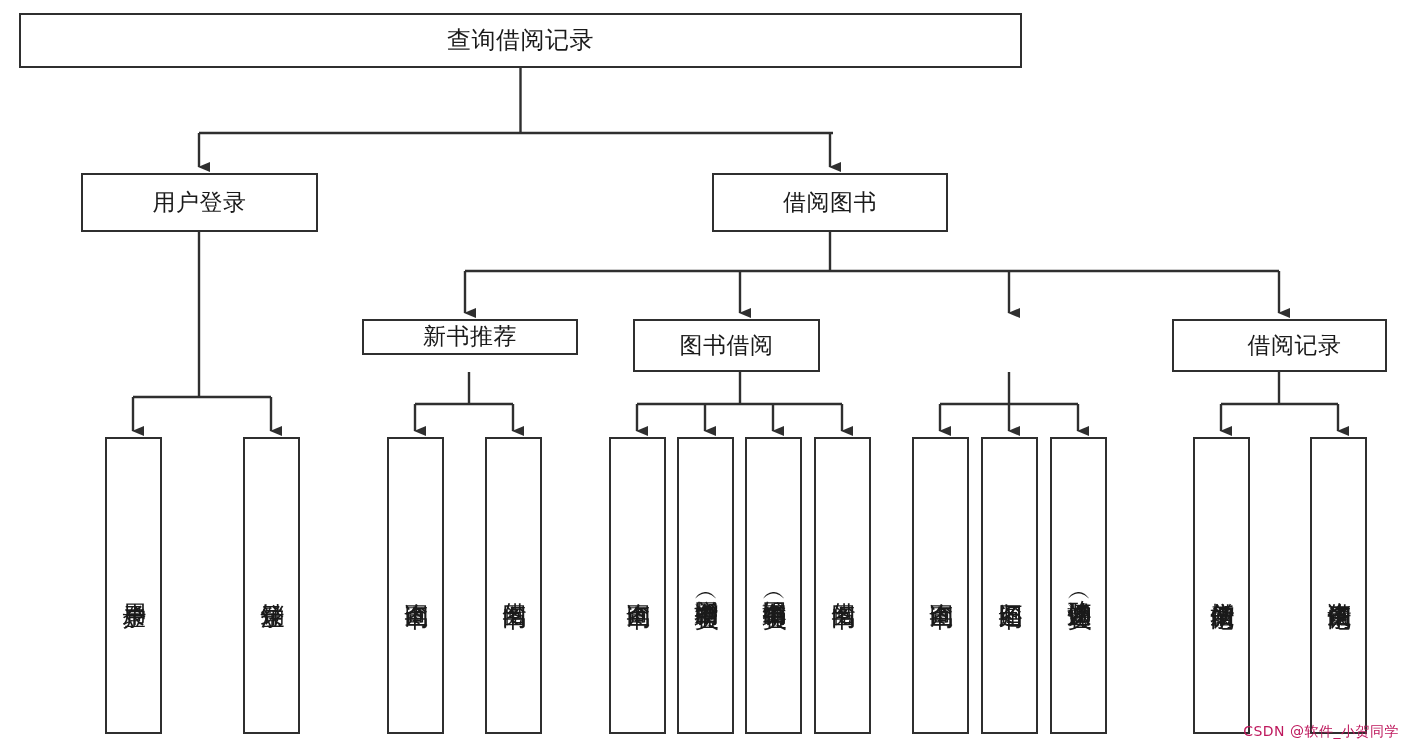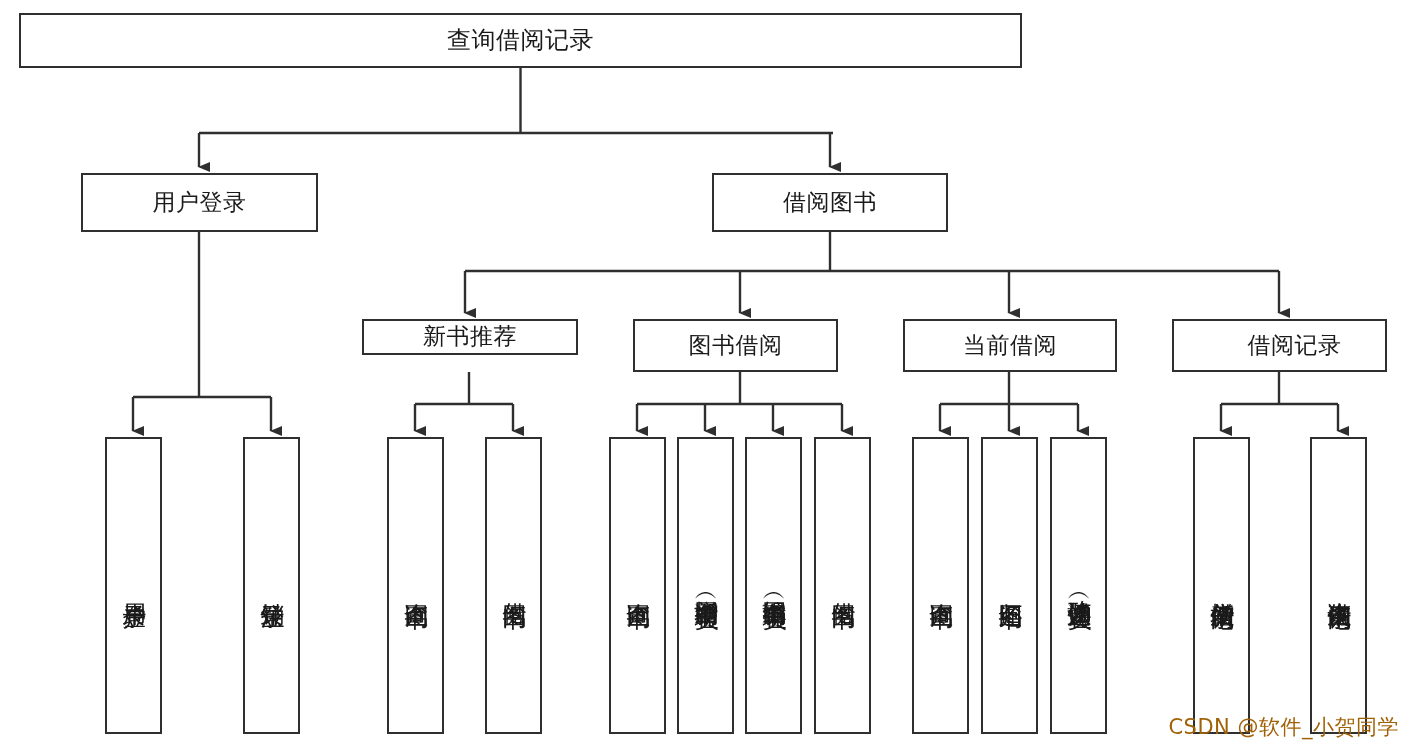--- a/index.html
+++ b/index.html
@@ -62,22 +62,22 @@
     text-orientation: upright;
     font-size: 24px;
     line-height: 1.08;
     letter-spacing: 1px;
     white-space: nowrap;
   }
   #watermark {
     position: absolute;
     right: 6px;
     bottom: 6px;
-    font-size: 21px;
-    color: #a16207;
+    font-size: 14px;
+    color: #be185d;
     letter-spacing: 0.5px;
     z-index: 5;
     white-space: nowrap;
   }
 </style>
 </head>
 <body>
 
 <div id="diagram-root">
 
@@ -140,27 +140,24 @@
   </div>
 
   <div class="node horizontal" style="left:712px; top:173px; width:236px; height:59px;">
     <span class="node-label">借阅图书</span>
   </div>
 
   <div class="node horizontal" style="left:362px; top:319px; width:216px; height:36px;">
     <span class="node-label">新书推荐</span>
   </div>
 
-  <div class="node horizontal" style="left:633px; top:319px; width:205px; height:53px;">
+  <div class="node horizontal" style="left:633px; top:319px; width:187px; height:53px;">
     <span class="node-label">图书借阅</span>
   </div>
 
-  <div class="node horizontal" style="left:903px; top:319px; width:214px; height:53px;">
-    <span class="node-label">当前借阅</span>
-  </div>
 
   <div class="node horizontal" style="left:1172px; top:319px; width:215px; height:53px;padding-left:30px;">
     <span class="node-label">借阅记录</span>
   </div>
 
   <div class="node vertical" style="left:105px; top:437px; width:57px; height:297px;">
     <span class="node-label">用户登录</span>
   </div>
 
   <div class="node vertical" style="left:243px; top:437px; width:57px; height:297px;">

